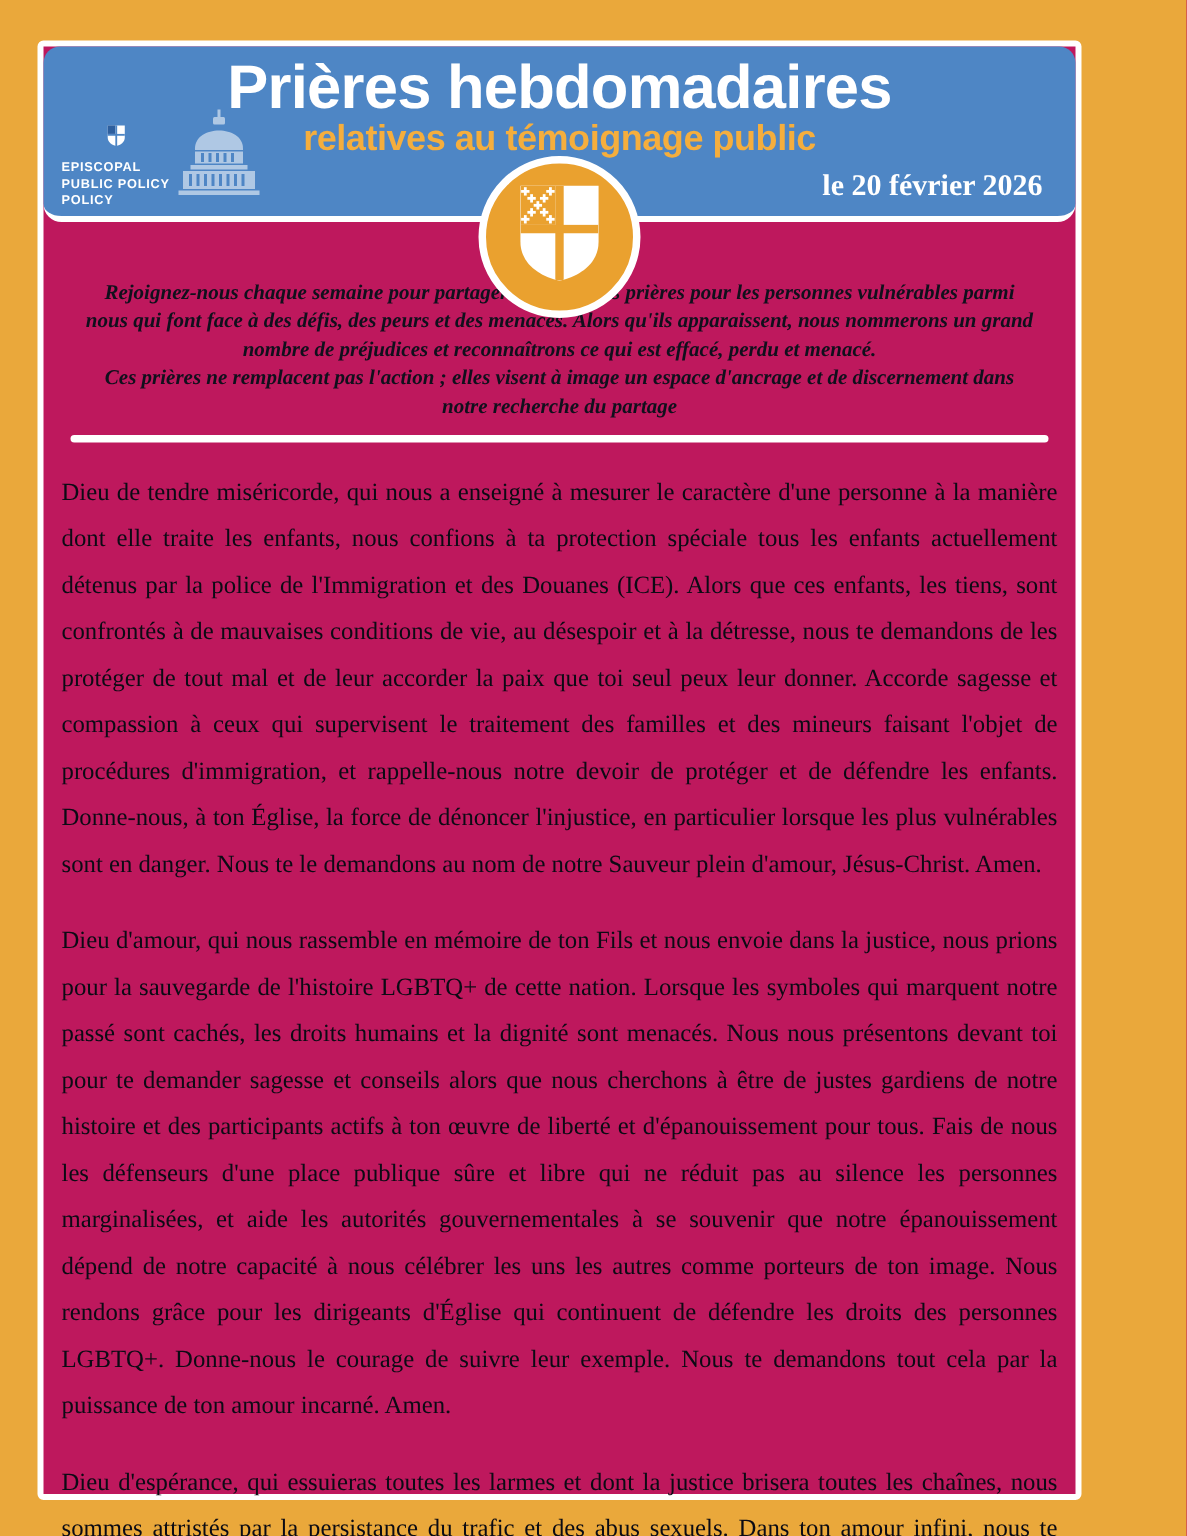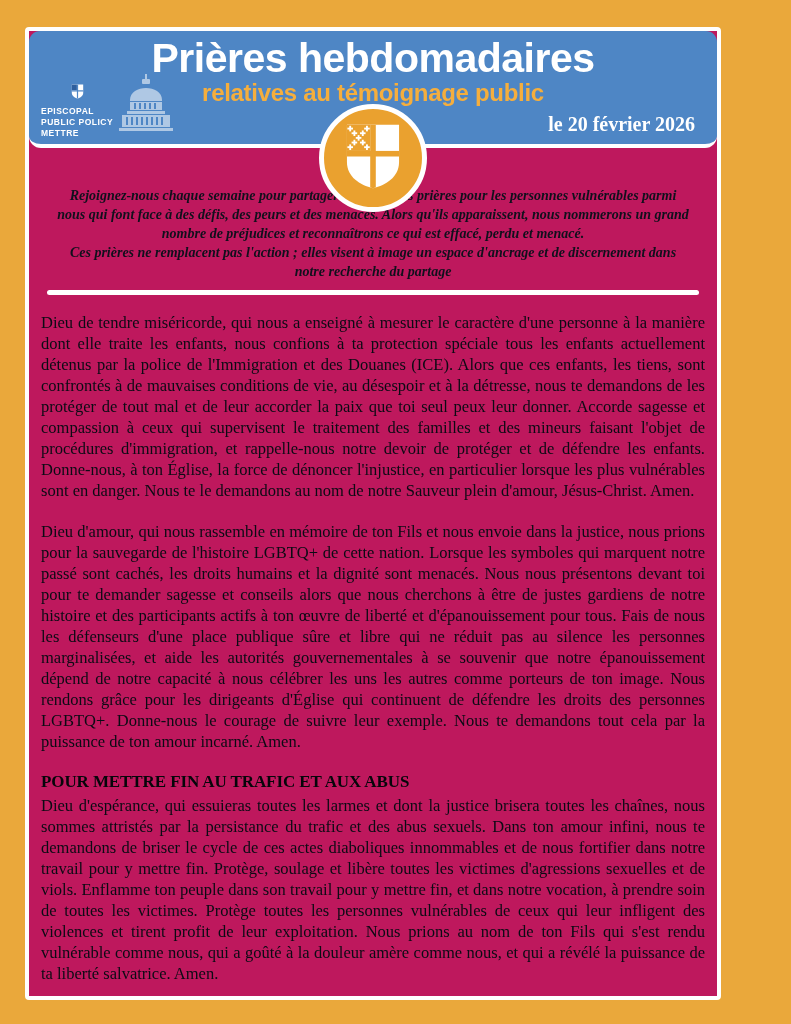--- a/index.html
+++ b/index.html
@@ -46,21 +46,21 @@
     font-style:italic;font-weight:bold;font-size:14px;line-height:19px;color:#10101C;
   }
   .intro p{margin:0;}
   .rule{height:5px;background:#fff;border-radius:3px;margin:9px 18px 0;}
   .sections{padding:17px 12px 0;}
   .sections section + section{margin-top:20px;}
   .sections h2{
     font-size:17px;font-weight:bold;margin:0 0 3px;color:#06060A;letter-spacing:-0.1px;
   }
   .sections p{
-    margin:0;text-align:justify;font-size:16.5px;line-height:21px;color:#0B0B14;
+    margin:0;text-align:justify;font-size:16.5px;line-height:31px;color:#0B0B14;
   }
 </style>
 </head>
 <body>
 
 <div class="card">
 
   <div class="header">
     <div class="title">Prières hebdomadaires</div>
     <div class="subtitle">relatives au témoignage public</div>
@@ -72,21 +72,21 @@
             <path d="M4,2 H60 V42 C60,58 46,67 32,70 C18,67 4,58 4,42 Z" fill="#FFFFFF"></path>
             <rect x="4" y="2" width="25" height="28" fill="#2E5F9E"></rect>
             <rect x="29" y="2" width="6" height="68" fill="#4E86C5"></rect>
             <rect x="4" y="30" width="56" height="6" fill="#4E86C5"></rect>
             <path d="M4,42 C4,58 18,67 32,70 C46,67 60,58 60,42 L60,70 L4,70 Z" fill="none"></path>
           </svg>
         </span>
         <div class="logo-text">
           <div>EPISCOPAL</div>
           <div>PUBLIC POLICY</div>
-          <div>METTRE</div>
+          <div>POLICY</div>
         </div>
       </div>
       <span>
         <svg width="56" height="62" viewBox="0 0 56 60" aria-hidden="true" opacity="0.55">
           <g fill="#FFFFFF">
             <rect x="27" y="0" width="2" height="5"></rect>
             <rect x="24" y="5" width="8" height="5" rx="1"></rect>
             <path d="M12,26 C12,10 44,10 44,26 L44,27 L12,27 Z"></path>
             <rect x="12" y="28" width="32" height="8"></rect>
             <rect x="9" y="37" width="38" height="3"></rect>
@@ -179,18 +179,17 @@
   <div class="rule"></div>
 
   <div class="sections">
     <section>
       <p>Dieu de tendre miséricorde, qui nous a enseigné à mesurer le caractère d'une personne à la manière dont elle traite les enfants, nous confions à ta protection spéciale tous les enfants actuellement détenus par la police de l'Immigration et des Douanes (ICE). Alors que ces enfants, les tiens, sont confrontés à de mauvaises conditions de vie, au désespoir et à la détresse, nous te demandons de les protéger de tout mal et de leur accorder la paix que toi seul peux leur donner. Accorde sagesse et compassion à ceux qui supervisent le traitement des familles et des mineurs faisant l'objet de procédures d'immigration, et rappelle-nous notre devoir de protéger et de défendre les enfants. Donne-nous, à ton Église, la force de dénoncer l'injustice, en particulier lorsque les plus vulnérables sont en danger. Nous te le demandons au nom de notre Sauveur plein d'amour, Jésus-Christ. Amen.</p>
     </section>
     <section>
       <p>Dieu d'amour, qui nous rassemble en mémoire de ton Fils et nous envoie dans la justice, nous prions pour la sauvegarde de l'histoire LGBTQ+ de cette nation. Lorsque les symboles qui marquent notre passé sont cachés, les droits humains et la dignité sont menacés. Nous nous présentons devant toi pour te demander sagesse et conseils alors que nous cherchons à être de justes gardiens de notre histoire et des participants actifs à ton œuvre de liberté et d'épanouissement pour tous. Fais de nous les défenseurs d'une place publique sûre et libre qui ne réduit pas au silence les personnes marginalisées, et aide les autorités gouvernementales à se souvenir que notre épanouissement dépend de notre capacité à nous célébrer les uns les autres comme porteurs de ton image. Nous rendons grâce pour les dirigeants d'Église qui continuent de défendre les droits des personnes LGBTQ+. Donne-nous le courage de suivre leur exemple. Nous te demandons tout cela par la puissance de ton amour incarné. Amen.</p>
     </section>
     <section>
-      <h2>POUR METTRE FIN AU TRAFIC ET AUX ABUS</h2>
       <p>Dieu d'espérance, qui essuieras toutes les larmes et dont la justice brisera toutes les chaînes, nous sommes attristés par la persistance du trafic et des abus sexuels. Dans ton amour infini, nous te demandons de briser le cycle de ces actes diaboliques innommables et de nous fortifier dans notre travail pour y mettre fin. Protège, soulage et libère toutes les victimes d'agressions sexuelles et de viols. Enflamme ton peuple dans son travail pour y mettre fin, et dans notre vocation, à prendre soin de toutes les victimes. Protège toutes les personnes vulnérables de ceux qui leur infligent des violences et tirent profit de leur exploitation. Nous prions au nom de ton Fils qui s'est rendu vulnérable comme nous, qui a goûté à la douleur amère comme nous, et qui a révélé la puissance de ta liberté salvatrice. Amen.</p>
     </section>
   </div>
 
 </div>
 
 </body></html>

